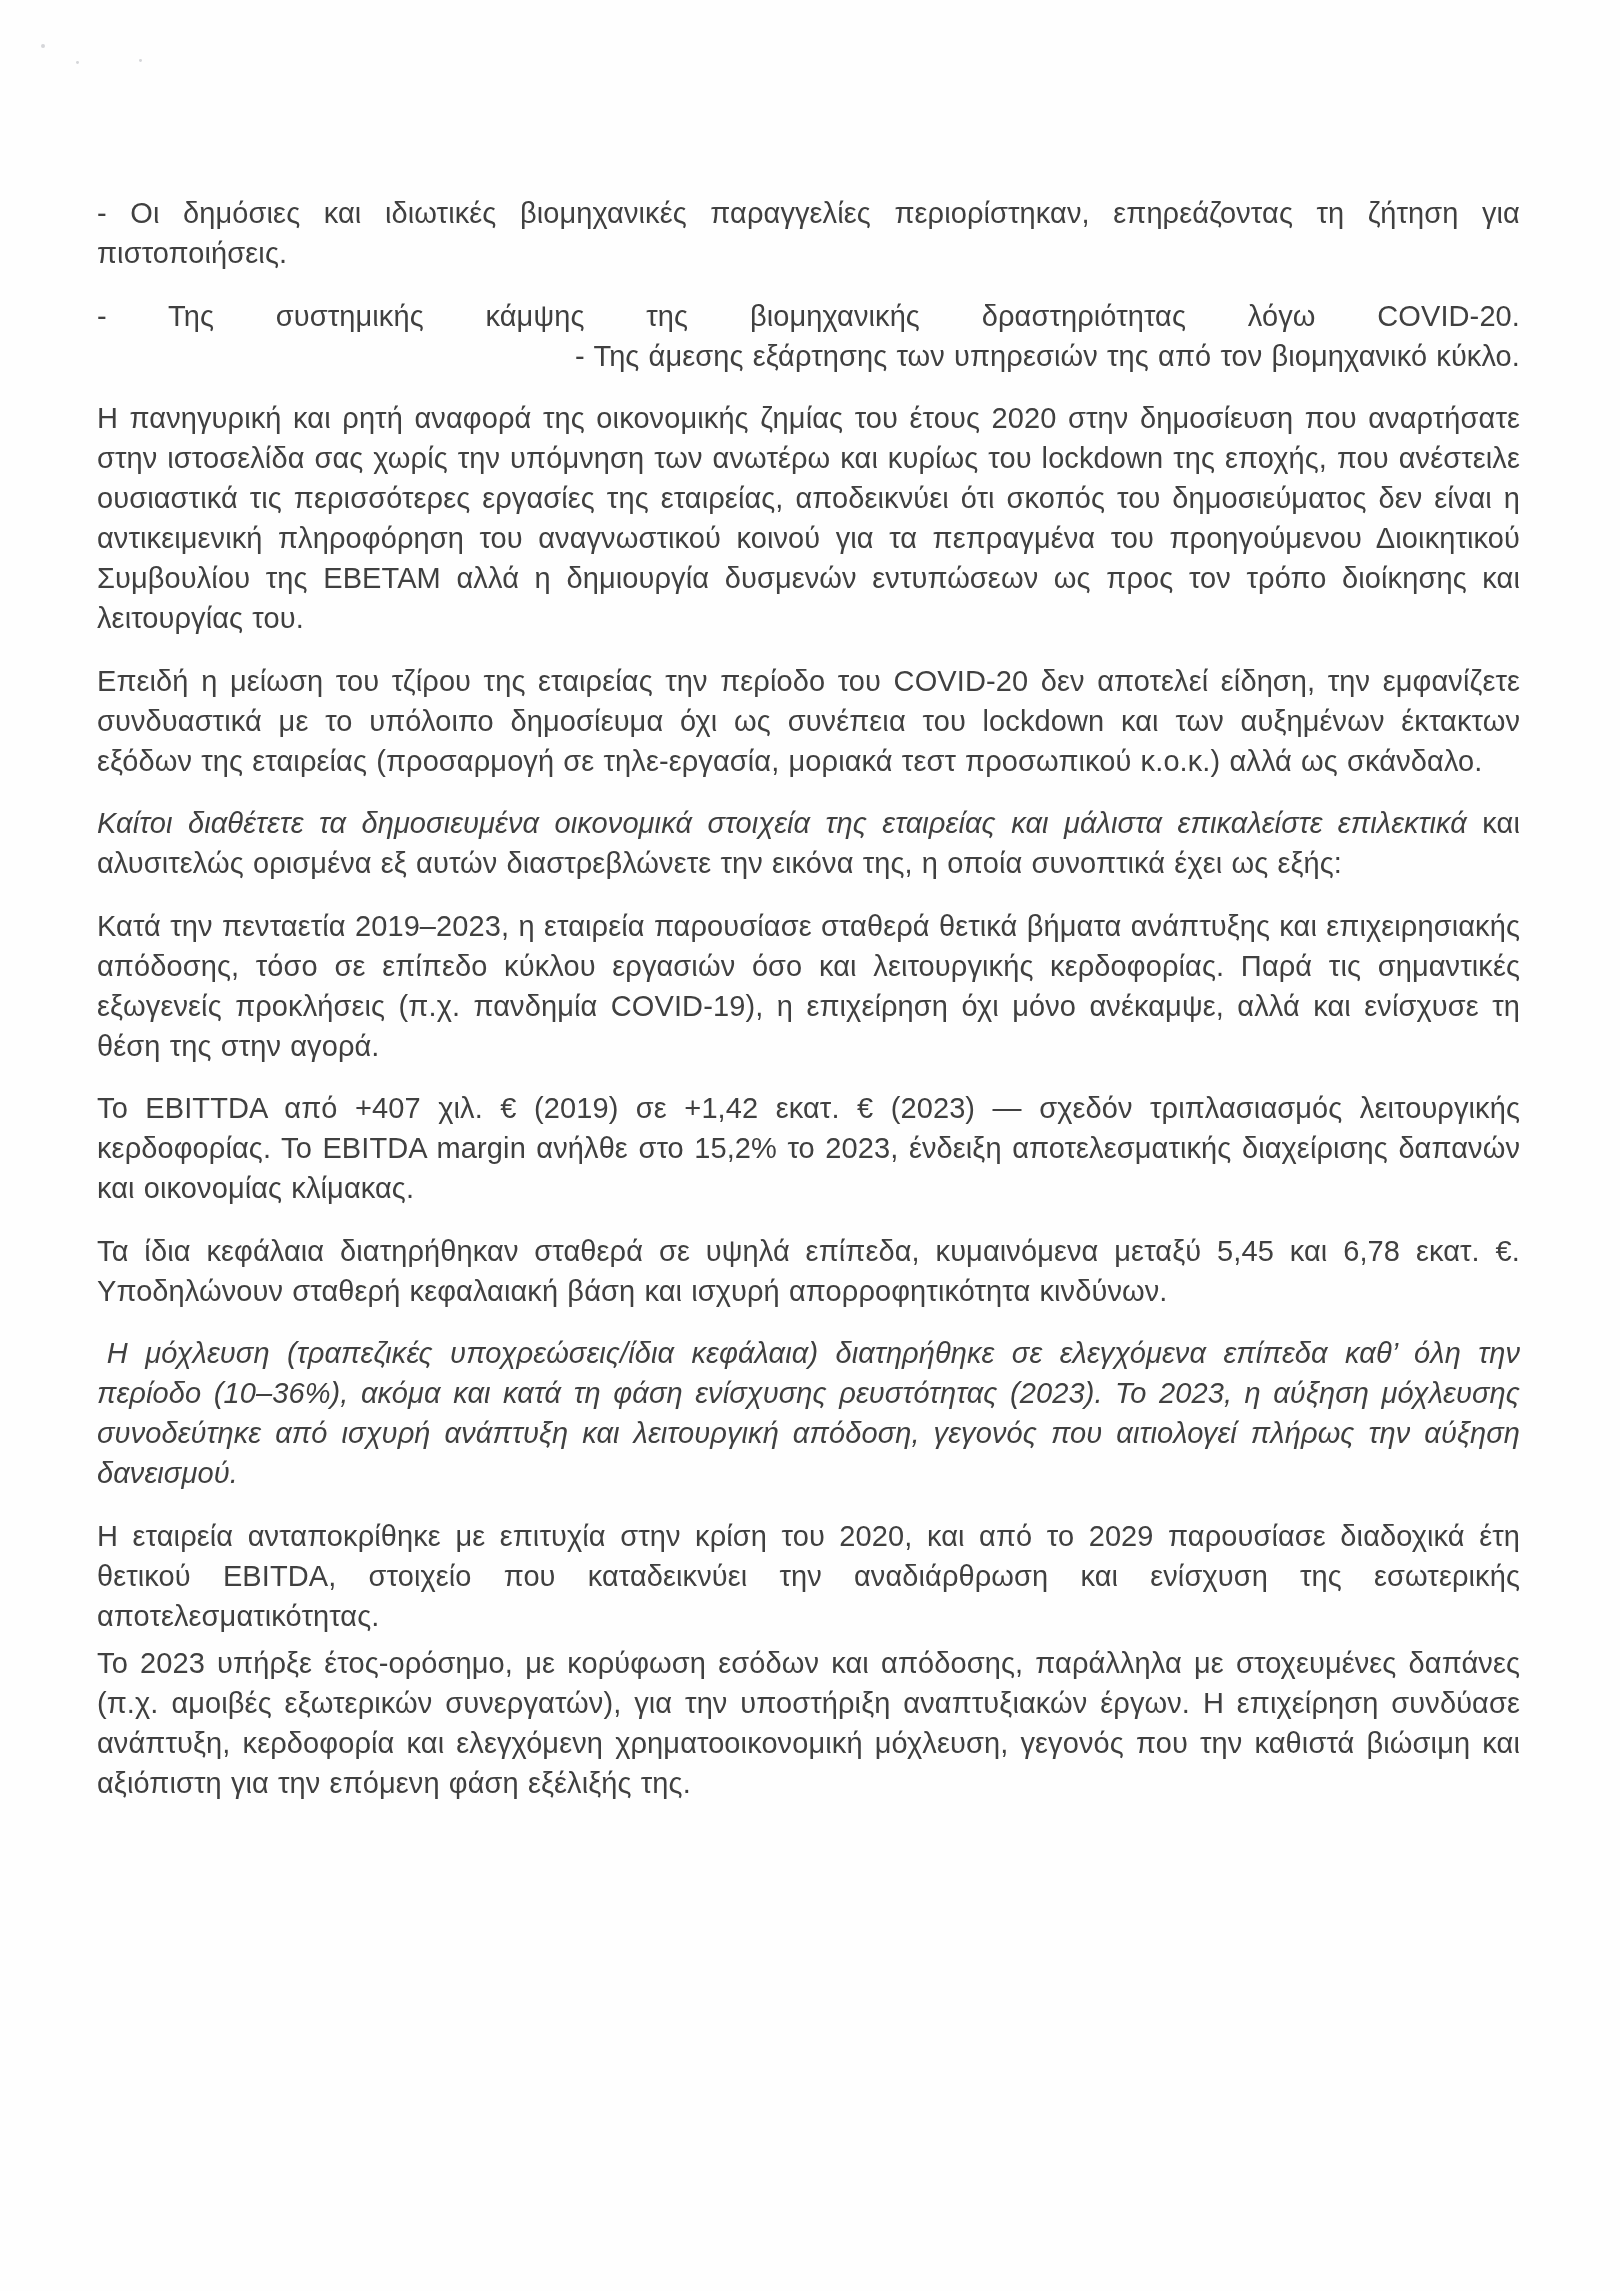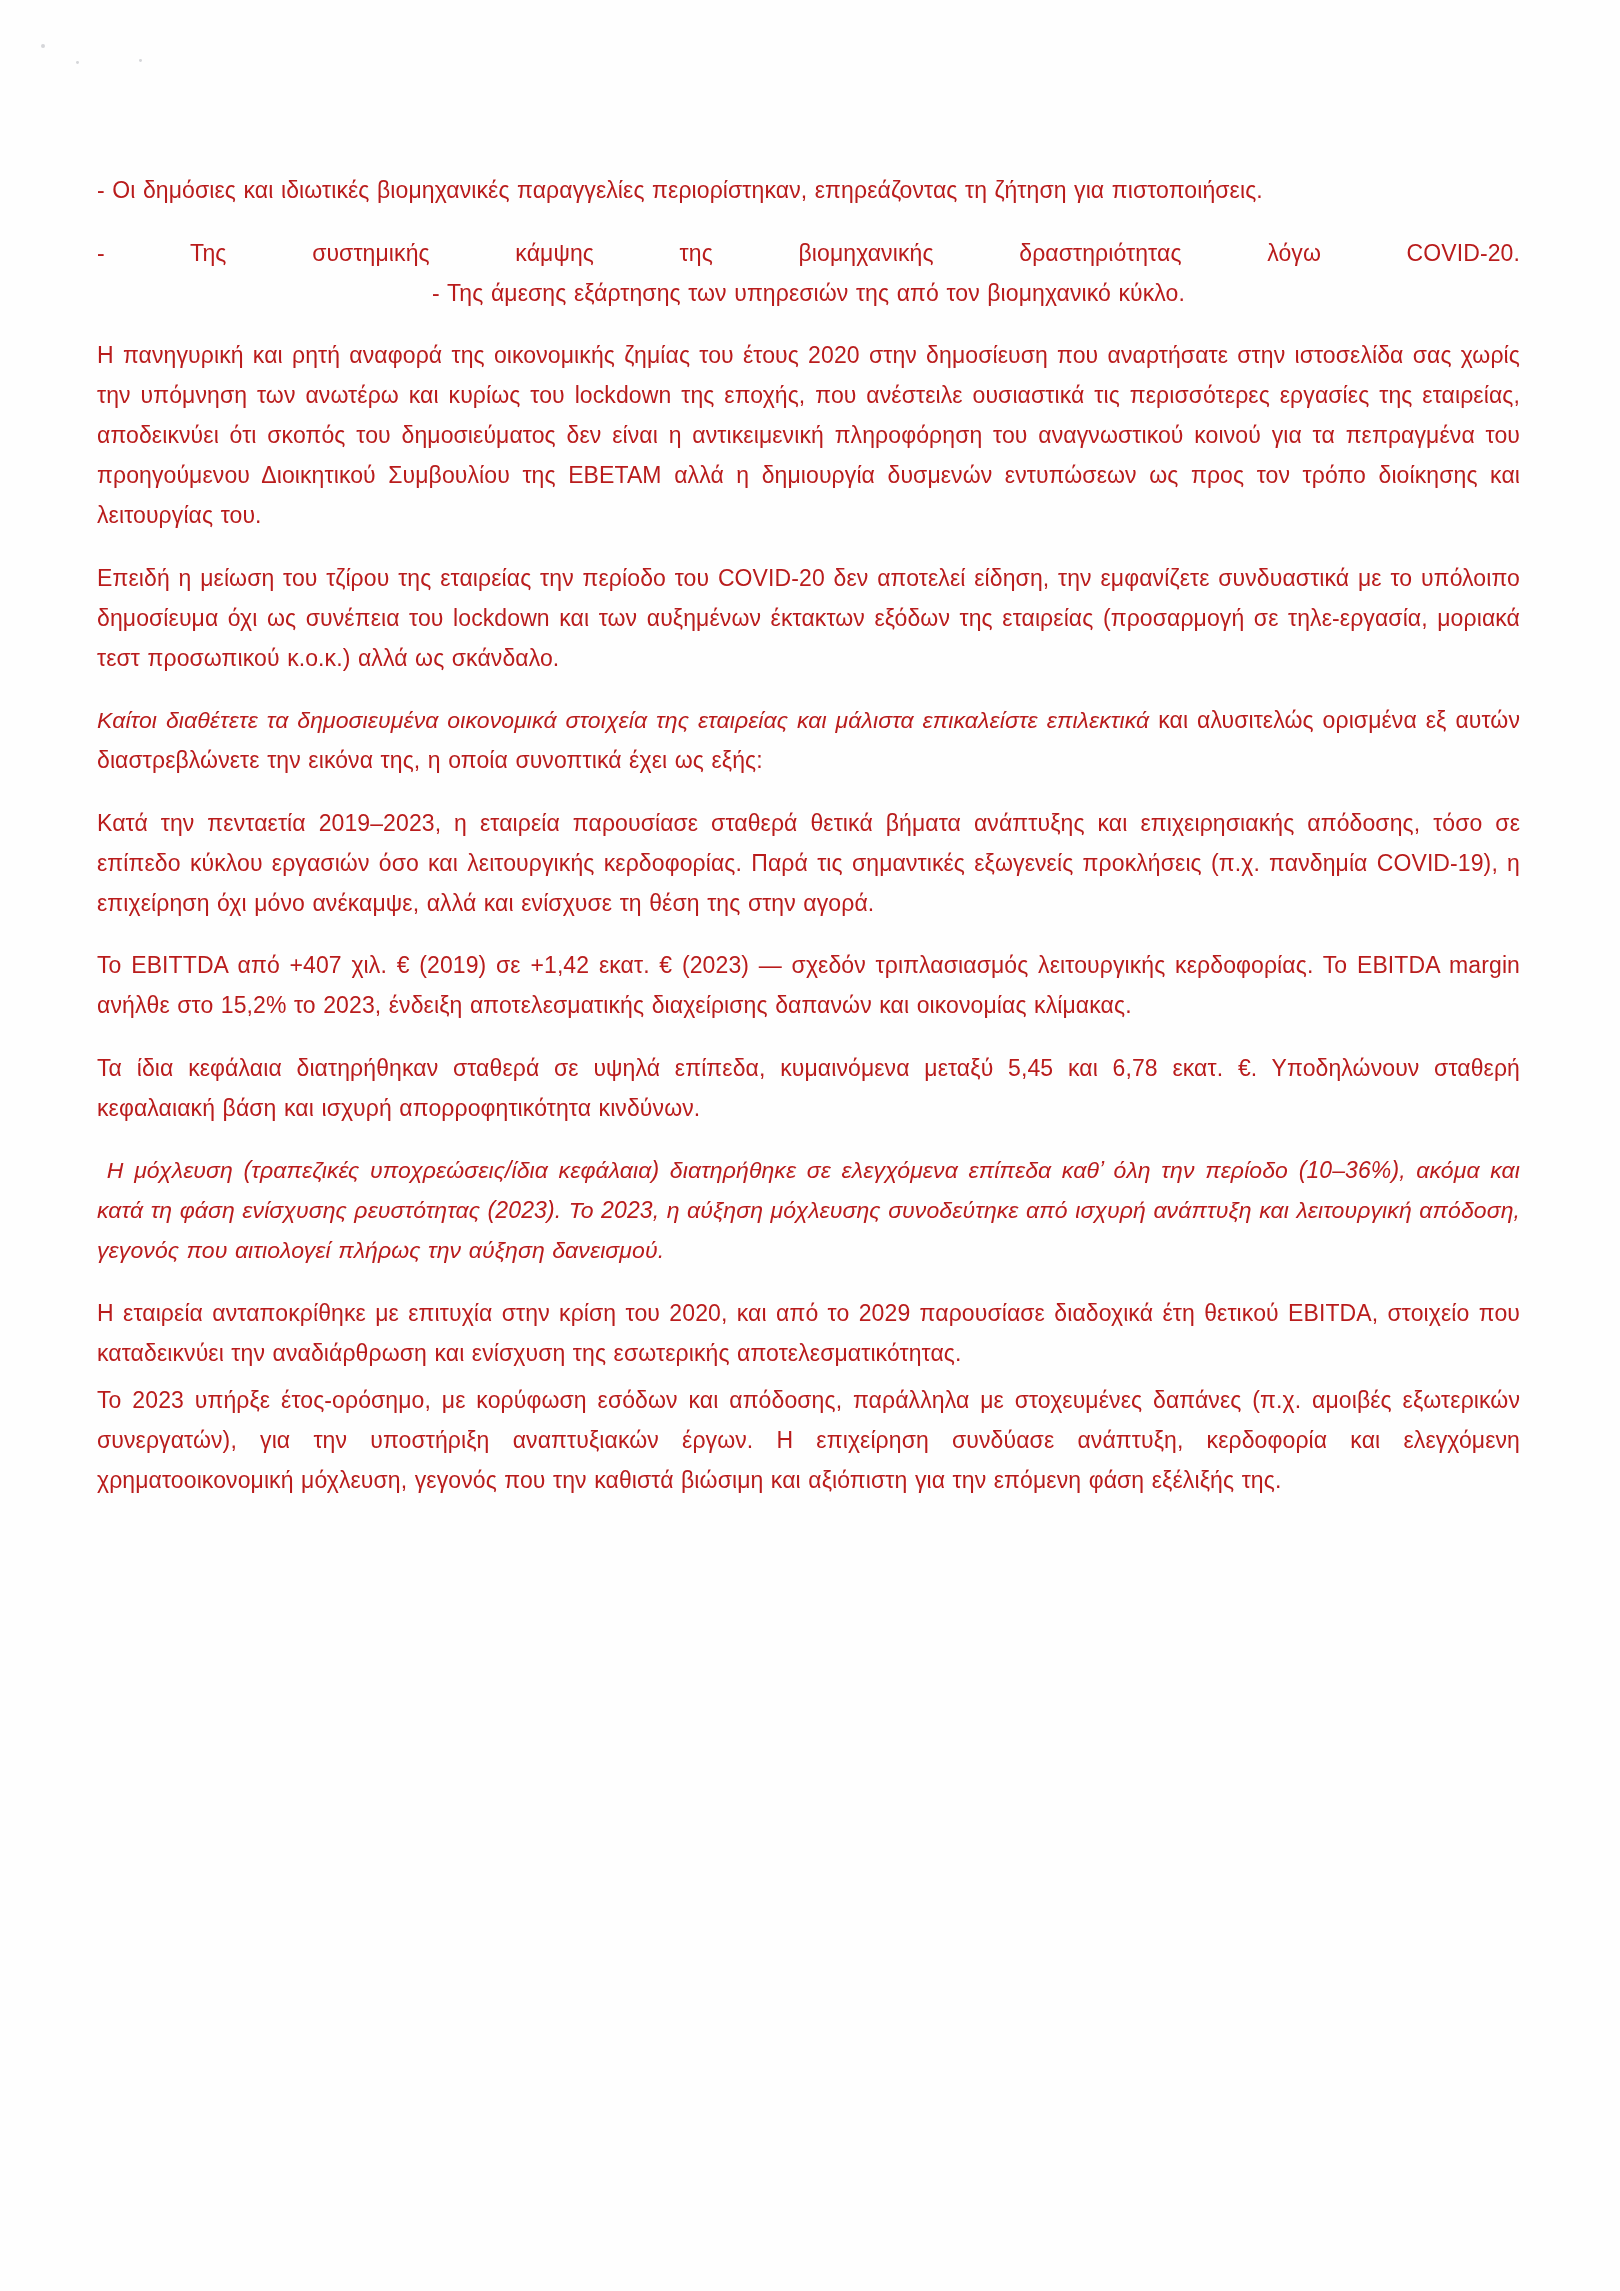--- a/index.html
+++ b/index.html
@@ -9,33 +9,33 @@
     width: 1620px;
     height: 2292px;
     margin: 0 auto;
     background: #fefefe;
     font-family: "Liberation Sans", sans-serif;
     overflow: hidden;
   }
   .letter-body {
     position: absolute;
     left: 97px;
-    top: 170px;
+    top: 193px;
     width: 1423px;
-    color: #b91c1c;
-    font-size: 23px;
+    color: #404040;
+    font-size: 29px;
     line-height: 40px;
     text-align: justify;
     letter-spacing: 0.1px;
     word-spacing: 1px;
   }
   .para { margin: 0 0 22.5px 0; }
   .para.tight { margin-bottom: 7.8px; }
   .jline { text-align: justify; text-align-last: justify; }
-  .line { text-align: center; }
+  .line { text-align: right; }
   .lead-italic { font-style: italic; }
   .indent-sm { text-indent: 9.8px; font-style: italic; }
   .scan-speck {
     position: absolute;
     background: #8a8d96;
     border-radius: 50%;
     opacity: 0.35;
   }
 </style>
 </head>

